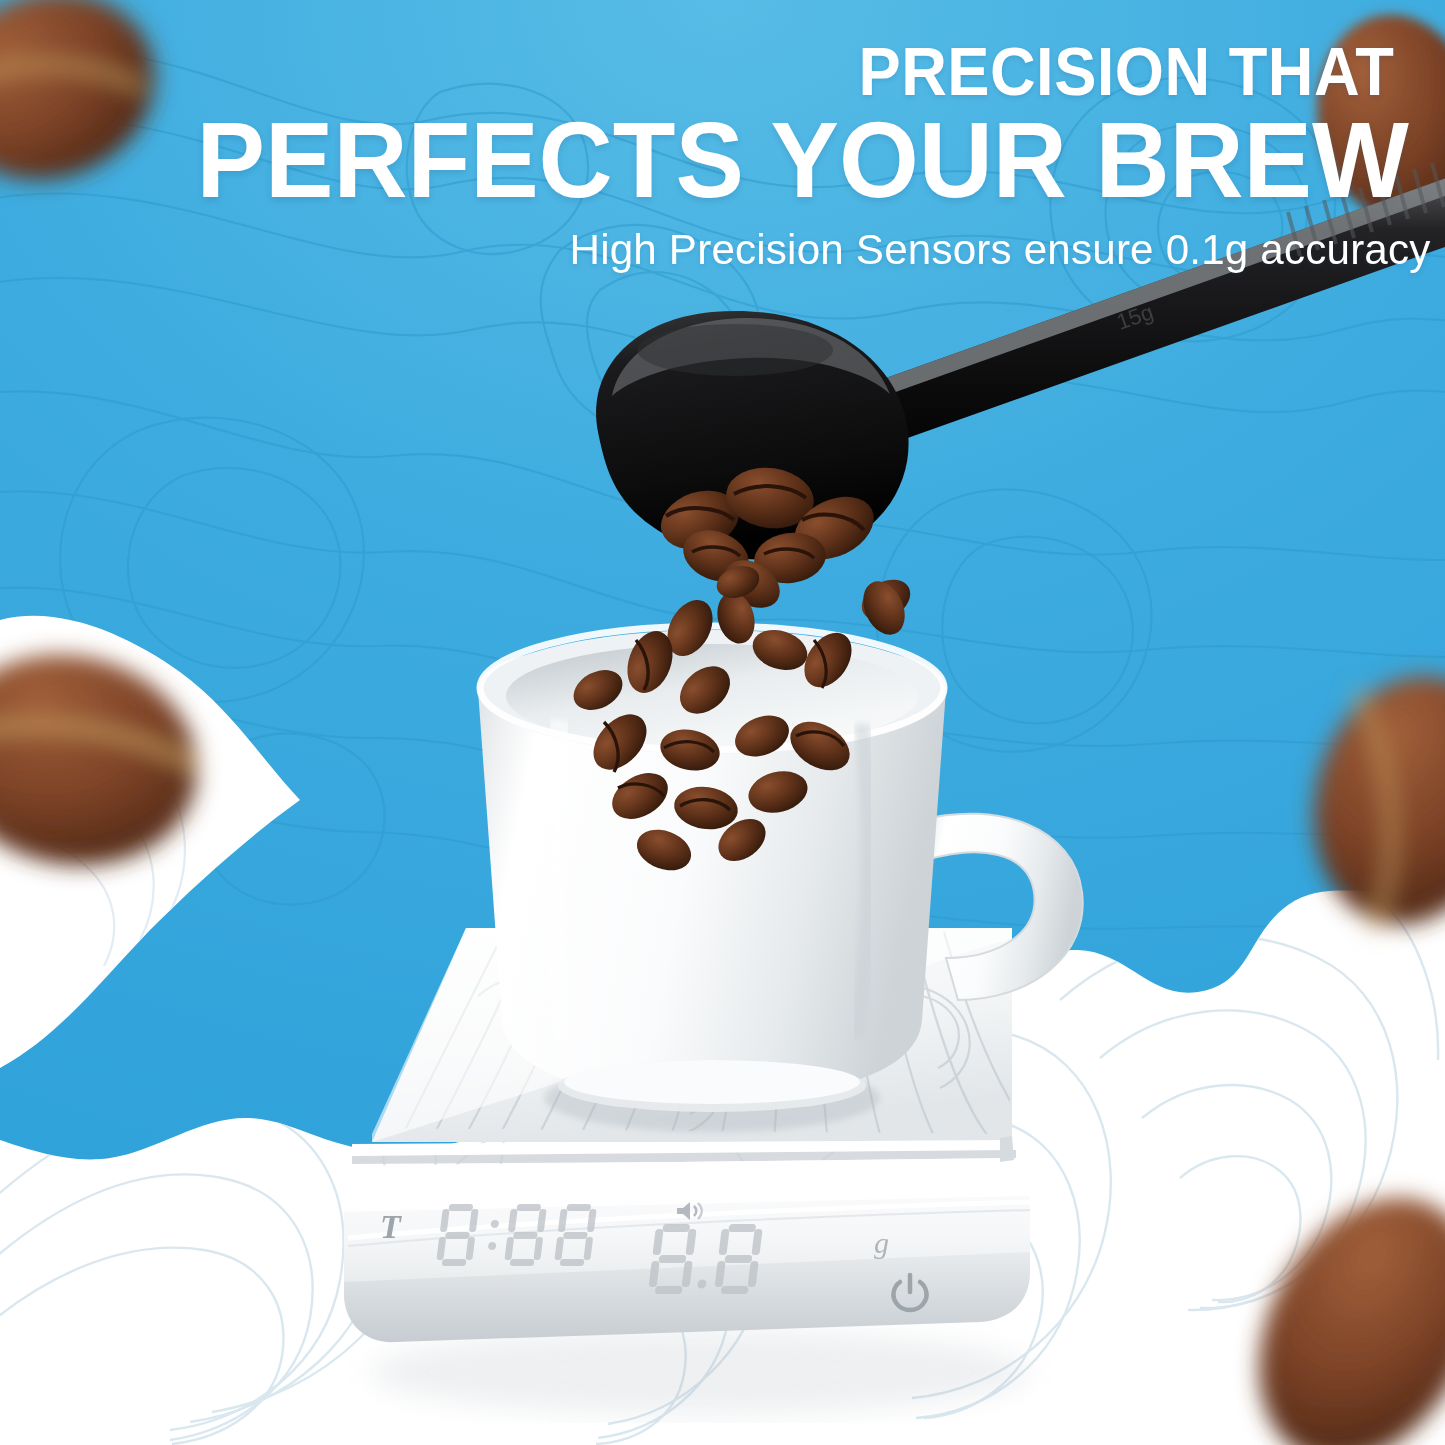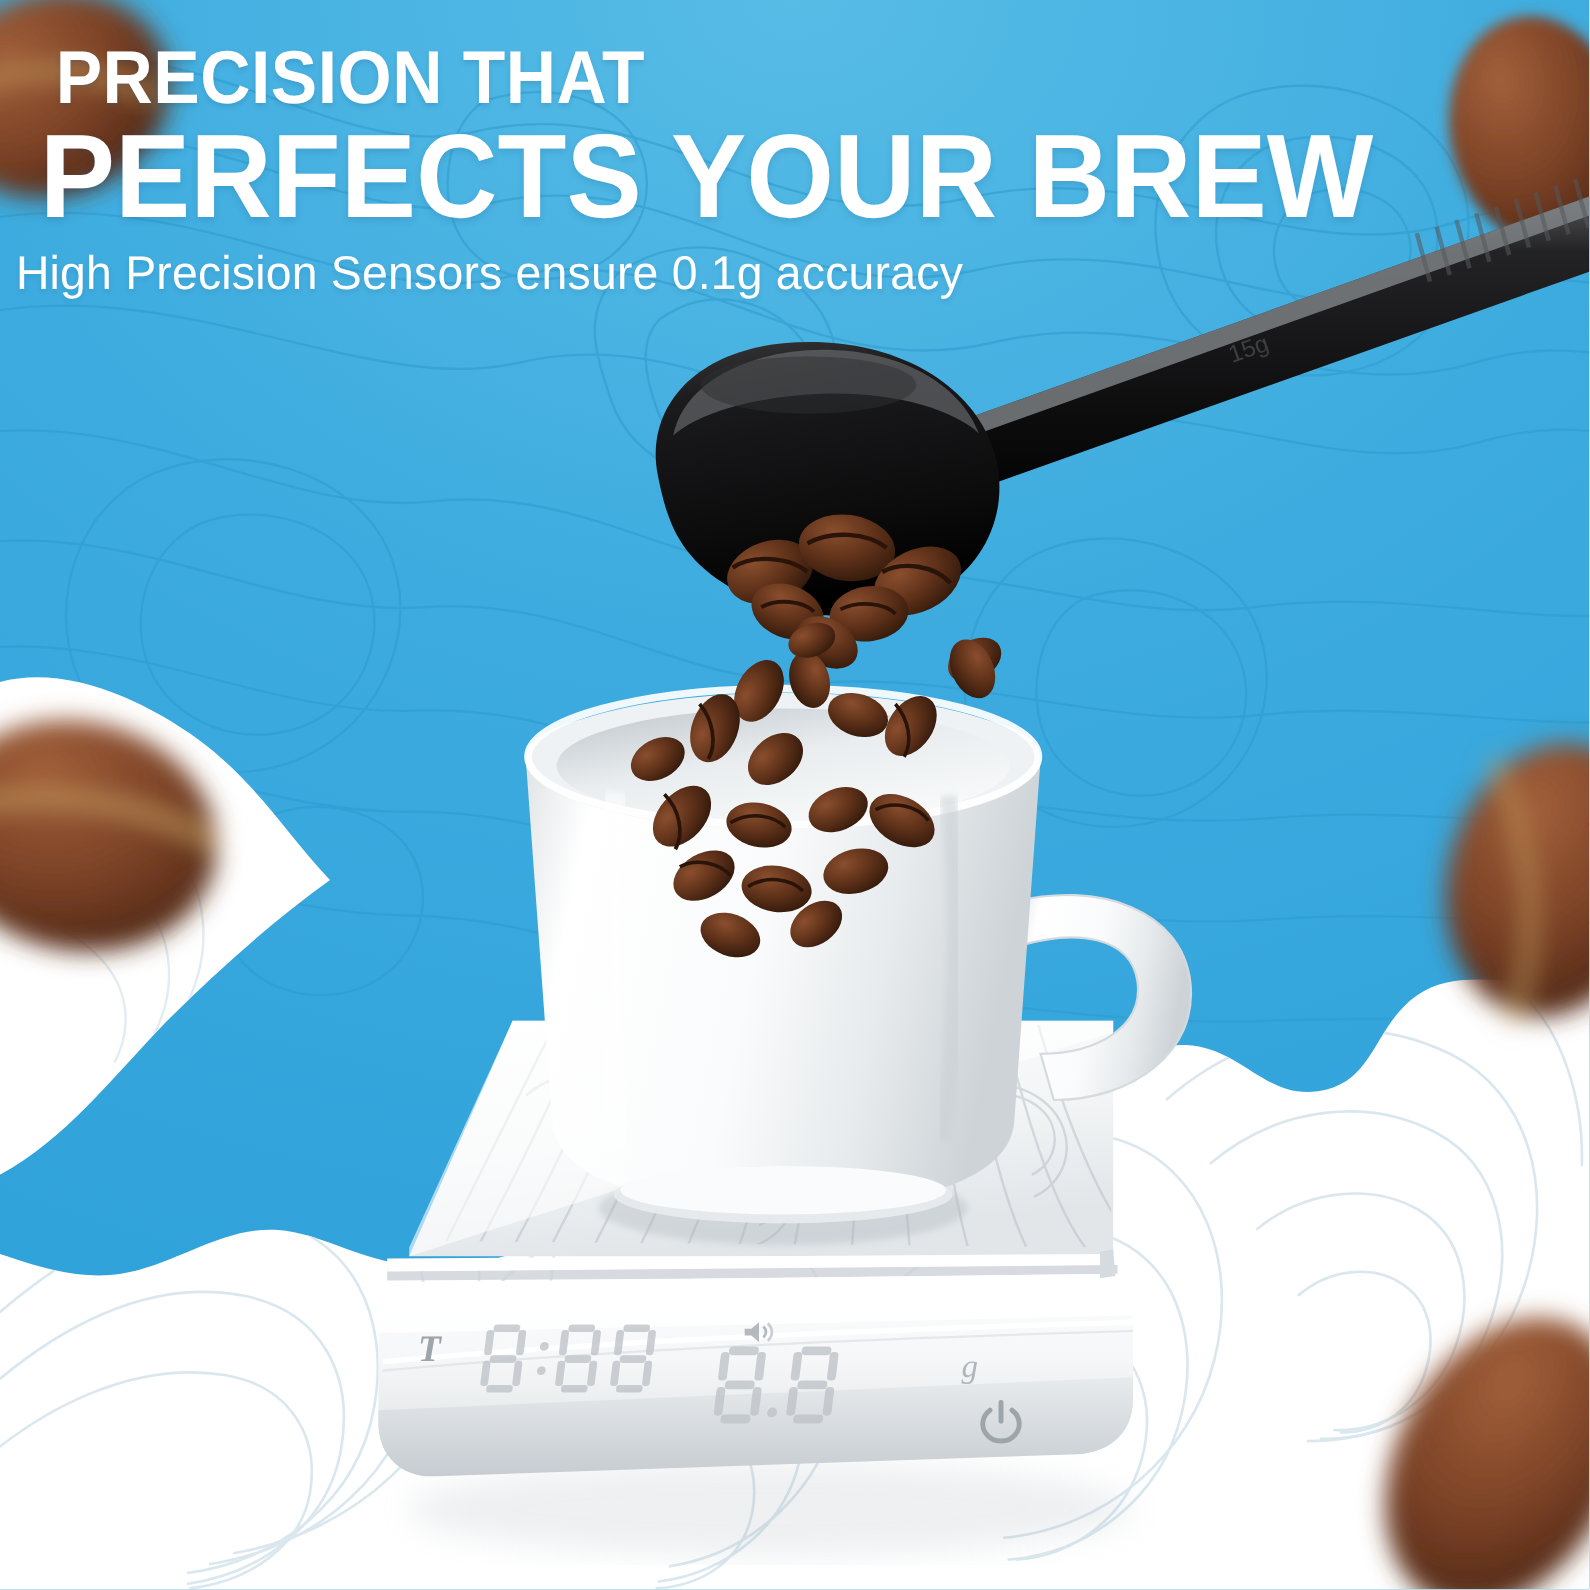--- a/index.html
+++ b/index.html
@@ -23,21 +23,21 @@
     position:absolute; inset:0;
     pointer-events:none;
   }
   .wave-white {
     position:absolute; inset:0;
   }
 
   
   .headline-block {
     position:absolute; left:0; right:0; top:34px;
-    text-align:left;
+    text-align:right;
     z-index:30;
     color:#ffffff;
   }
   .hl-line1 {
     font-family:"Liberation Sans", sans-serif;
     font-weight:bold;
     font-size:68px;
     line-height:74px;
     letter-spacing:0.5px;
     transform:scaleX(0.93);

